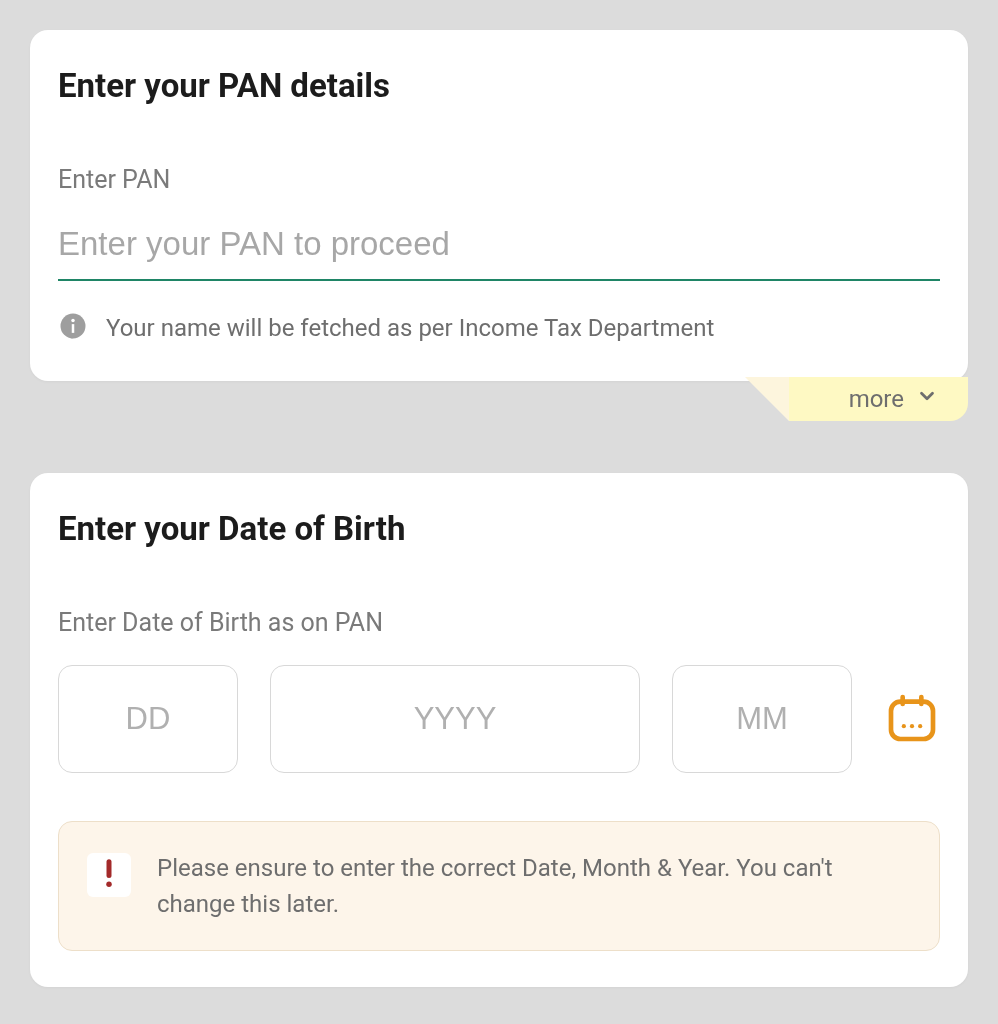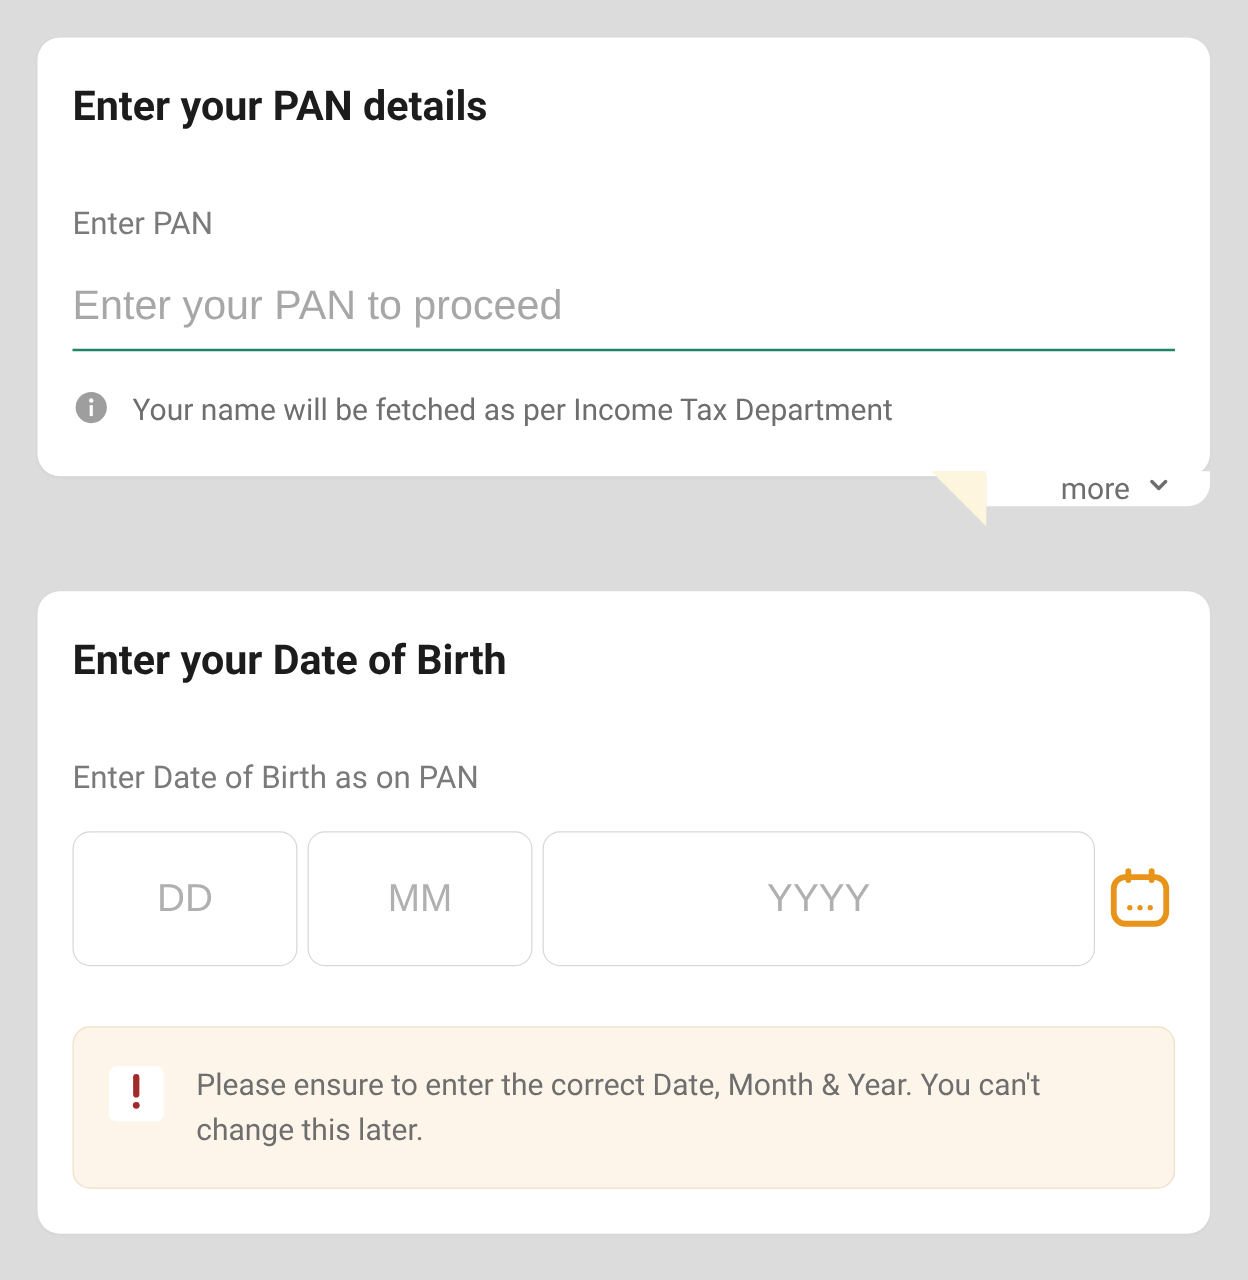--- a/index.html
+++ b/index.html
@@ -58,46 +58,46 @@
       color: #6e6e6e;
     }
     .more-tab {
       position: relative;
       margin-top: -4px;
       height: 46px;
       display: flex;
       justify-content: flex-end;
     }
     .more-tab-inner {
-      background: #ffffff;
+      background: #fef9c3;
       display: flex;
       align-items: center;
       gap: 12px;
       padding: 8px 30px 8px 60px;
       border-radius: 0 0 18px 0;
       position: relative;
       font-size: 24px;
       color: #6e6e6e;
-      height: 28px;
+      height: 44px;
     }
     .more-tab-inner::before {
       content: "";
       position: absolute;
       left: -44px;
       top: 0;
       width: 0;
       height: 0;
       border-style: solid;
       border-width: 0 44px 44px 0;
       border-color: transparent #fdf5dd transparent transparent;
     }
     .dob-row {
       display: flex;
       align-items: center;
-      gap: 8px;
+      gap: 32px;
       margin-top: 28px;
     }
     .dob-input {
       border: 1.5px solid #d8d8d8;
       border-radius: 14px;
       height: 108px;
       text-align: center;
       font-size: 31px;
       color: #333;
       outline: none;
@@ -175,22 +175,22 @@
       </span>
     </div>
   </div>
 </div>
 
 <div class="card">
   <h2 class="card-title">Enter your Date of Birth</h2>
   <div class="field-label">Enter Date of Birth as on PAN</div>
   <div class="dob-row">
     <input type="text" class="dob-input dob-dd" placeholder="DD" style="">
+    <input type="text" class="dob-input dob-yyyy" placeholder="YYYY" style="">
     <input type="text" class="dob-input dob-mm" placeholder="MM" style="">
-    <input type="text" class="dob-input dob-yyyy" placeholder="YYYY" style="">
     <button class="calendar-btn">
       <span>
         <svg width="56" height="56" viewBox="0 0 24 24" fill="none" stroke="#e8941a" stroke-width="2" stroke-linecap="round" stroke-linejoin="round">
           <rect x="3" y="5" width="18" height="16" rx="4"></rect>
           <line x1="8" y1="3" x2="8" y2="6"></line>
           <line x1="16" y1="3" x2="16" y2="6"></line>
           <circle cx="8.5" cy="15.5" r="0.9" fill="#e8941a" stroke="none"></circle>
           <circle cx="12" cy="15.5" r="0.9" fill="#e8941a" stroke="none"></circle>
           <circle cx="15.5" cy="15.5" r="0.9" fill="#e8941a" stroke="none"></circle>
         </svg>

